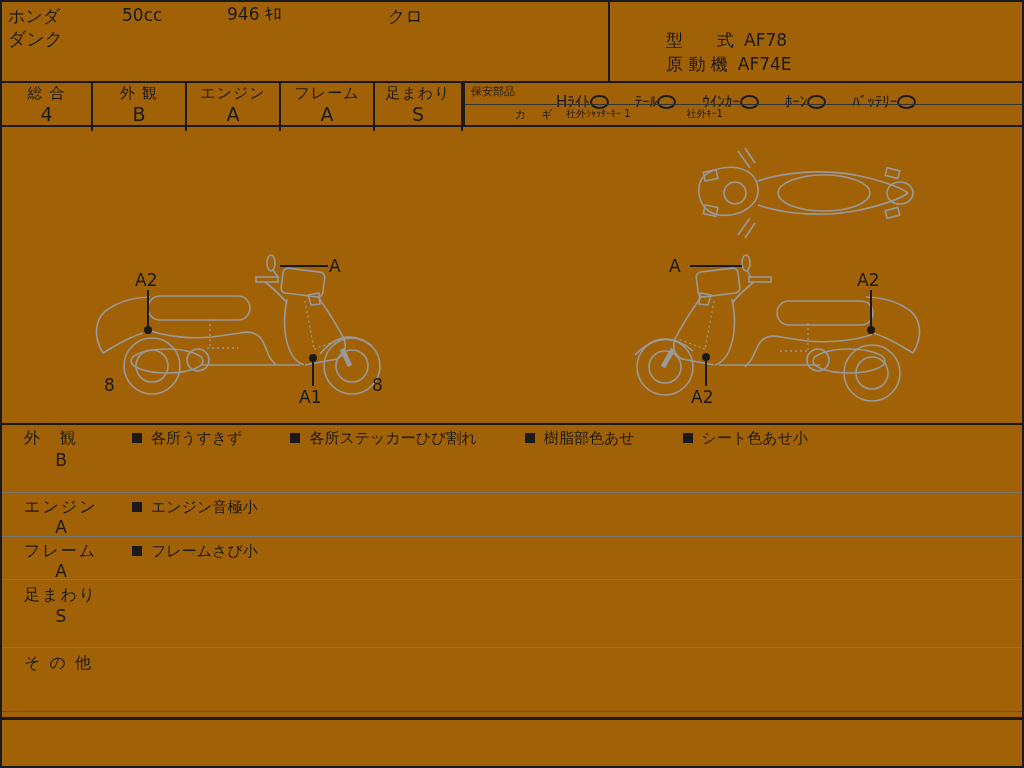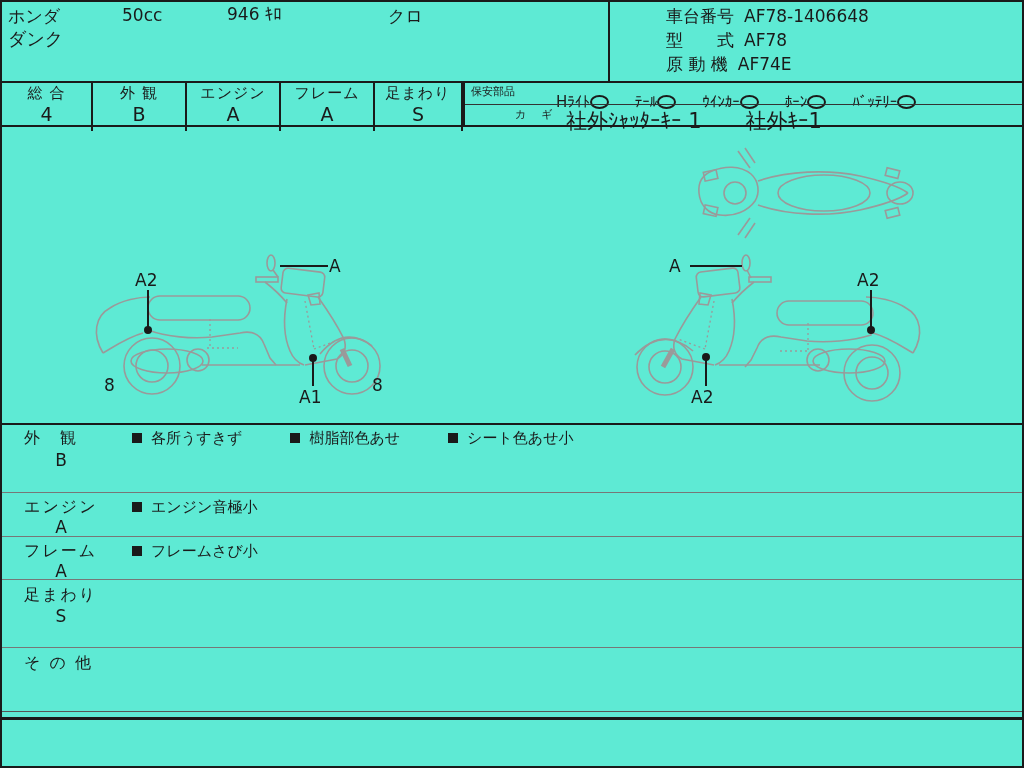--- a/index.html
+++ b/index.html
@@ -1,58 +1,55 @@
 <!DOCTYPE html>
 <html><head>
 <meta charset="utf-8">
 <style>
   html,body{margin:0;padding:0;background:#e8e8e8;}
   .sheet{
-    position:relative;width:1024px;height:768px;background:#5eead4;
+    position:relative;width:1024px;height:768px;background:#a16207;
     font-family:"DejaVu Sans","Liberation Sans",sans-serif;
     color:#1a1a1a;overflow:hidden;
   }
   .frame{position:absolute;inset:0;border:2px solid #1a1a1a;pointer-events:none;}
   .abs{position:absolute;white-space:nowrap;}
   .hline{position:absolute;left:0;width:1024px;background:#1a1a1a;}
   .vline{position:absolute;background:#1a1a1a;}
   .t17{font-size:17px;}
   .t15{font-size:11px;}
   .hdr-label{display:inline-block;}
   .hdr-val{display:inline-block;margin-left:10px;}
   .gcell{position:absolute;top:81px;height:50px;box-sizing:border-box;
          border-right:2px solid #1a1a1a;text-align:center;}
   .glabel{font-size:15px;line-height:21px;margin-top:2px;letter-spacing:1px;}
   .gvalue{font-size:19px;line-height:21px;}
   .parts{display:flex;align-items:center;gap:26px;}
   .part{display:flex;align-items:center;font-size:15px;margin-top:10px;}
   .circle-mark{display:inline-block;width:15px;height:10px;border:2.5px solid #1a1a1a;border-radius:50%;}
-  .key-items{display:flex;gap:44px;font-size:21px;}
+  .key-items{display:flex;gap:56px;font-size:10px;}
   .row-label{font-size:16px;letter-spacing:2px;}
   .row-grade{font-size:17px;width:74px;text-align:center;}
   .items{display:flex;gap:24px;}
   .item{display:flex;gap:9px;font-size:15px;align-items:flex-start;}
   .bullet{display:inline-block;width:10px;height:10px;background:#1a1a1a;margin-top:4px;flex:none;}
   .diag-label{font-size:17px;}
   svg{display:block;}
 </style>
 </head>
 <body>
 
 <div class="sheet">
 
   <div class="abs t17" style="left:8px;top:5px;">ホンダ</div>
   <div class="abs t17" style="left:122px;top:5px;">50cc</div>
   <div class="abs t17" style="left:227px;top:4px;">946 ｷﾛ</div>
   <div class="abs t17" style="left:388px;top:5px;">クロ</div>
   <div class="abs" style="left:8px;top:27px;font-size:18px;">ダンク</div>
 
-  <div class="abs t17" style="left:666px;top:5px;">
-    <span class="hdr-label">車台番号</span><span class="hdr-val">AF78-1406648</span>
-  </div>
   <div class="abs t17" style="left:666px;top:29px;">
     <span class="hdr-label">型　　式</span><span class="hdr-val">AF78</span>
   </div>
   <div class="abs t17" style="left:666px;top:53px;">
     <span class="hdr-label">原 動 機</span><span class="hdr-val">AF74E</span>
   </div>
 
   <div class="vline" style="left:608px;top:2px;width:2px;height:79px;"></div>
 
   <div class="hline" style="top:81px;height:2px;"></div>
@@ -219,20 +216,24 @@
 
   <div class="abs row-label" style="left:24px;top:428px;">外　観</div>
   <div class="abs row-grade" style="left:24px;top:450px;">B</div>
   <div class="abs items" style="left:132px;top:429px;gap:48px;">
     <span class="item">
         <span class="bullet"></span>
         <span>各所うすきず</span>
       </span>
     <span class="item">
         <span class="bullet"></span>
+        <span>各所ステッカーひび割れ</span>
+      </span>
+    <span class="item">
+        <span class="bullet"></span>
         <span>樹脂部色あせ</span>
       </span>
     <span class="item">
         <span class="bullet"></span>
         <span>シート色あせ小</span>
       </span>
   </div>
 
   <div class="hline" style="top:492px;height:1px;background:#777;"></div>
 

